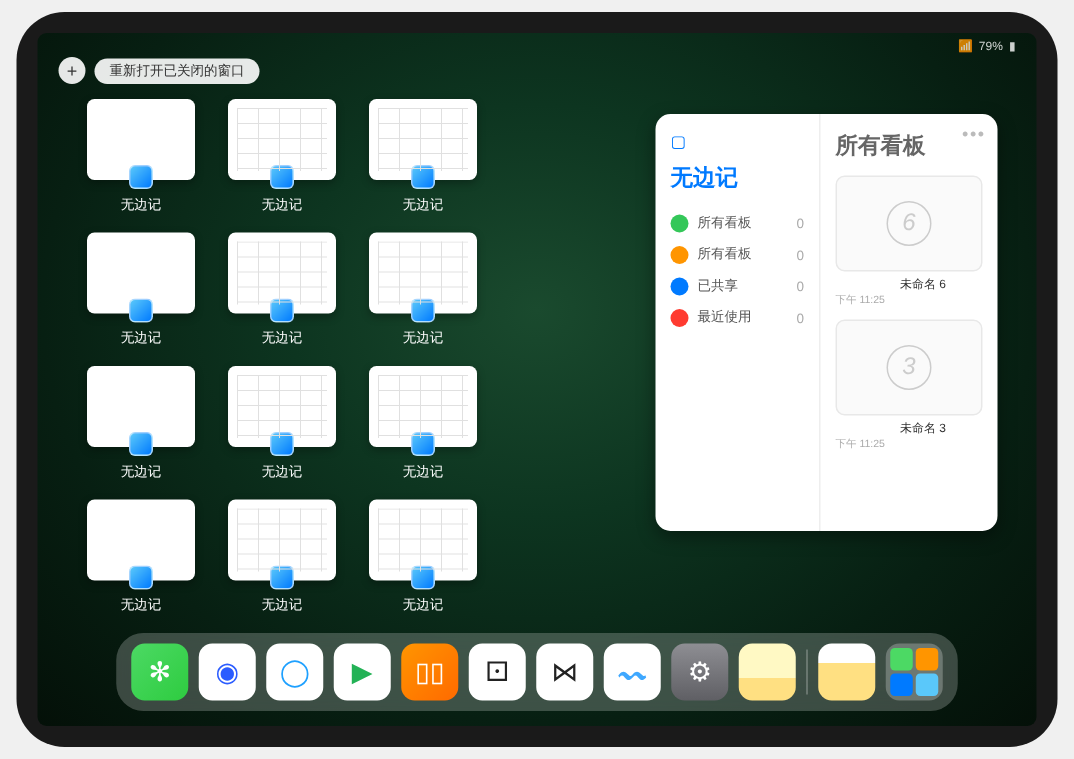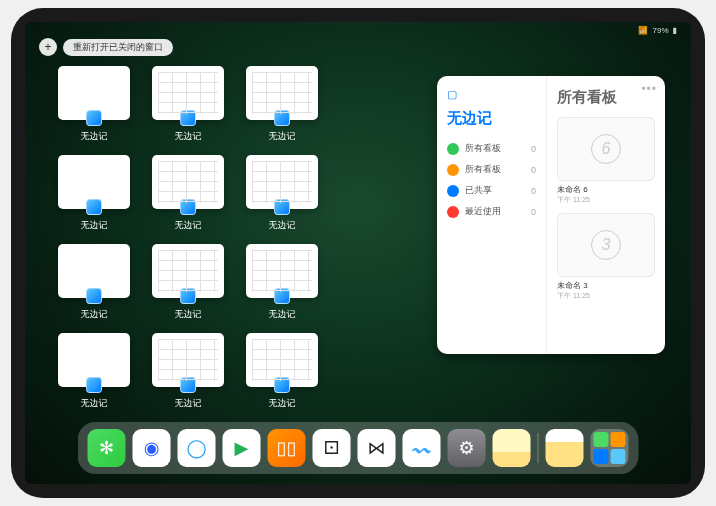--- a/index.html
+++ b/index.html
@@ -195,20 +195,21 @@
   display: flex;
   align-items: center;
   justify-content: center;
   font-size: 16px;
   font-style: italic;
 }
 .board-name {
   font-size: 8px;
   color: #333;
   margin-top: 3px;
+  margin-left: 43px;
 }
 .board-time {
   font-size: 7px;
   color: #aaa;
 }
 .dock {
   position: absolute;
   bottom: 10px;
   left: 50%;
   transform: translateX(-50%);

